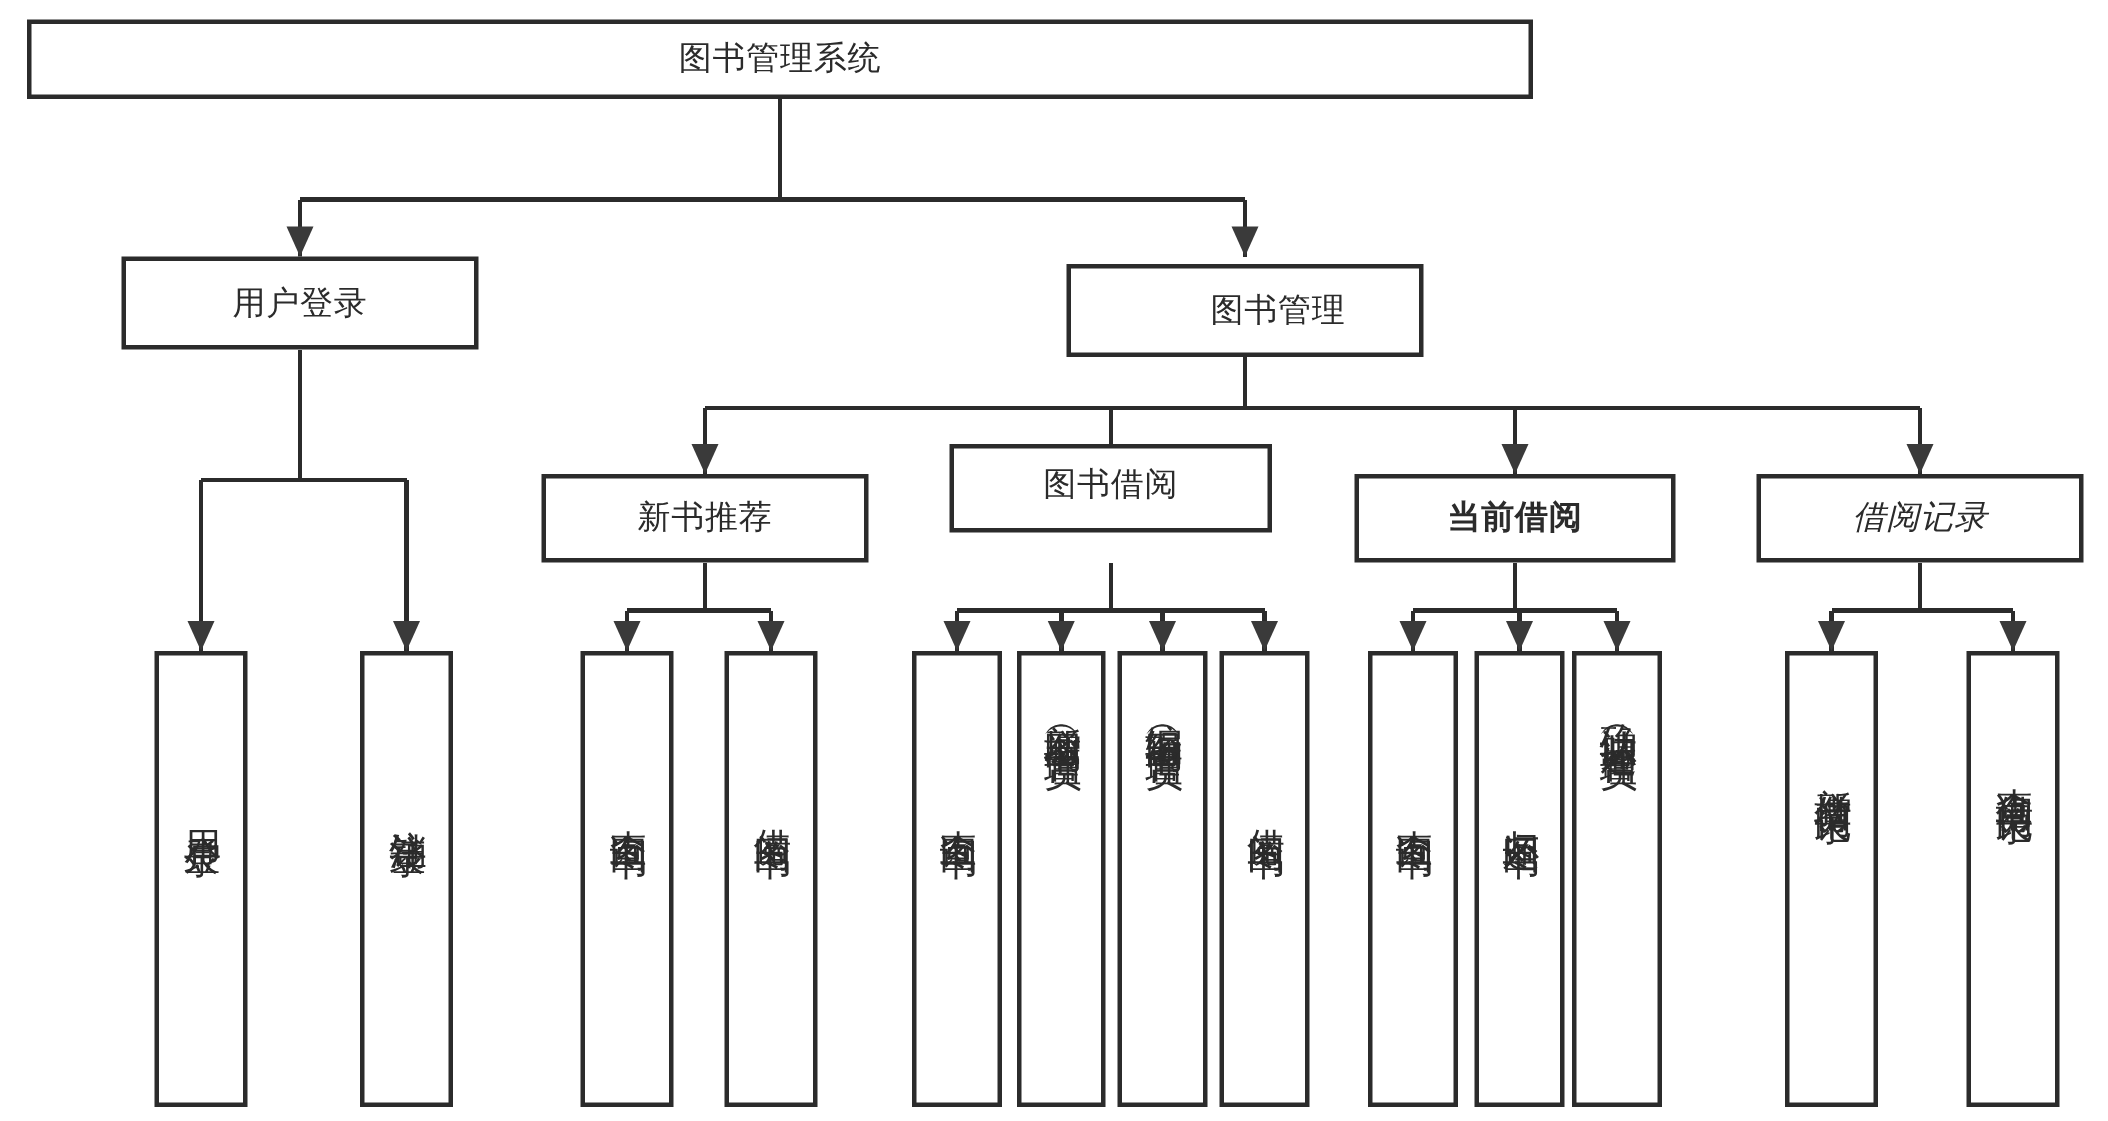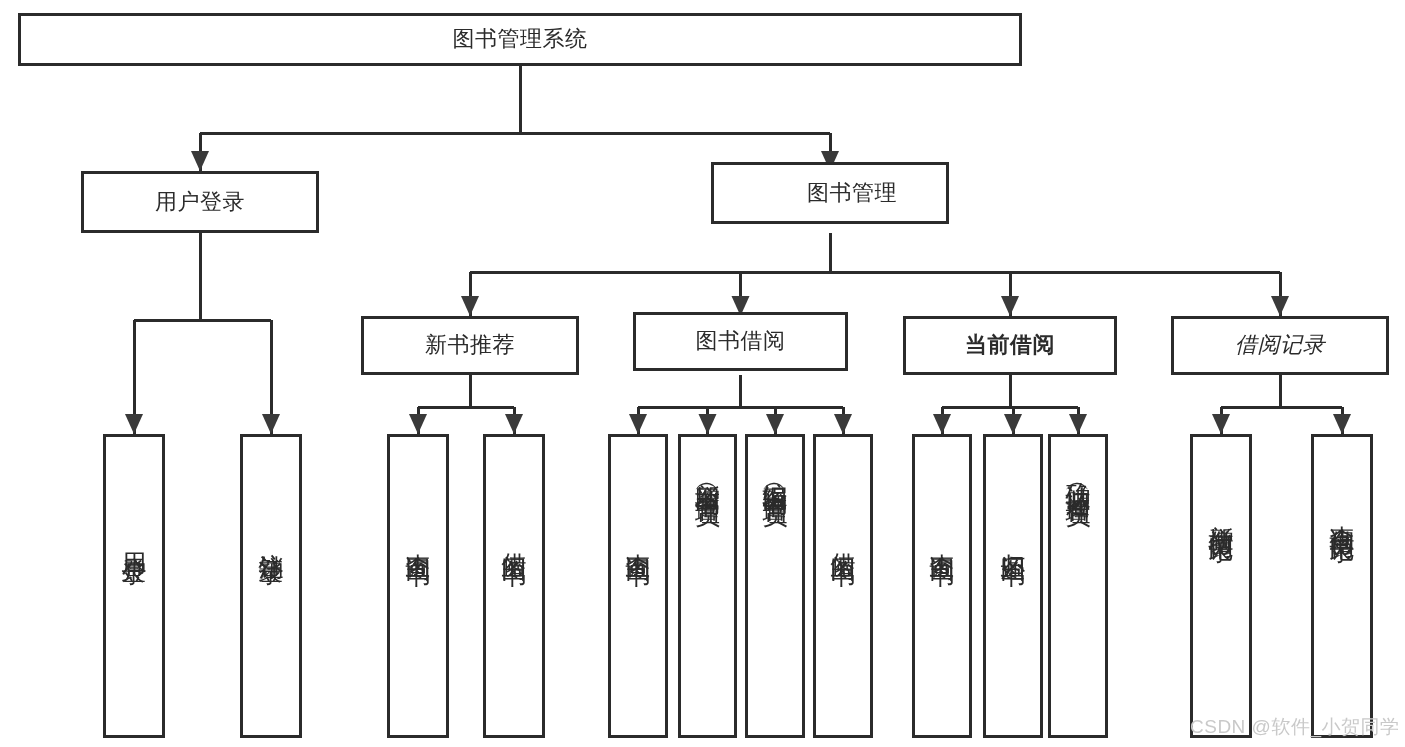--- a/index.html
+++ b/index.html
@@ -119,27 +119,27 @@
       <line x1="1342" y1="407" x2="1342" y2="434" stroke="#2b2b2b" stroke-width="3" shape-rendering="crispEdges"></line>
       <polygon points="1333,414 1351,414 1342,434" fill="#3a3a3a"></polygon>
     </svg>
   <div id="nodes">
       <div class="node-box" style="left: 18px; top: 13px; width: 1004px; height: 53px;">
         <div class="node-label">图书管理系统</div>
       </div>
       <div class="node-box" style="left: 81px; top: 171px; width: 238px; height: 62px;">
         <div class="node-label">用户登录</div>
       </div>
-      <div class="node-box" style="left: 711px; top: 162px; width: 238px; height: 62px; padding-left: 44px;">
+      <div class="node-box" style="left: 711px; top: 176px; width: 238px; height: 62px; padding-left: 44px;">
         <div class="node-label">图书管理</div>
       </div>
       <div class="node-box" style="left: 361px; top: 316px; width: 218px; height: 59px;">
         <div class="node-label">新书推荐</div>
       </div>
-      <div class="node-box" style="left: 633px; top: 312px; width: 215px; height: 59px;">
+      <div class="node-box" style="left: 633px; top: 296px; width: 215px; height: 59px; font-family: Liberation Mono, monospace;">
         <div class="node-label">图书借阅</div>
       </div>
       <div class="node-box" style="left: 903px; top: 316px; width: 214px; height: 59px; font-weight: bold;">
         <div class="node-label">当前借阅</div>
       </div>
       <div class="node-box" style="left: 1171px; top: 316px; width: 218px; height: 59px; font-style: italic;">
         <div class="node-label">借阅记录</div>
       </div>
       <div class="node-box leaf-box" style="left: 103px; top: 434px; width: 62px; height: 304px;">
         <div class="node-label" style="margin-top: 96px;">用户登录</div>
@@ -174,14 +174,13 @@
       <div class="node-box leaf-box" style="left: 1048px; top: 434px; width: 60px; height: 304px;">
         <div class="node-label" style="margin-top: 26px;">确认归还（管理员）</div>
       </div>
       <div class="node-box leaf-box" style="left: 1190px; top: 434px; width: 62px; height: 304px;">
         <div class="node-label" style="margin-top: 68px;">新增借阅记录</div>
       </div>
       <div class="node-box leaf-box" style="left: 1311px; top: 434px; width: 62px; height: 304px;">
         <div class="node-label" style="margin-top: 68px;">查询借阅记录</div>
       </div>
     </div>
-  <div class="watermark" style="left:1190px; top:714px;">CSDN @软件_小贺同学</div>
 </div>
 
 </body></html>

